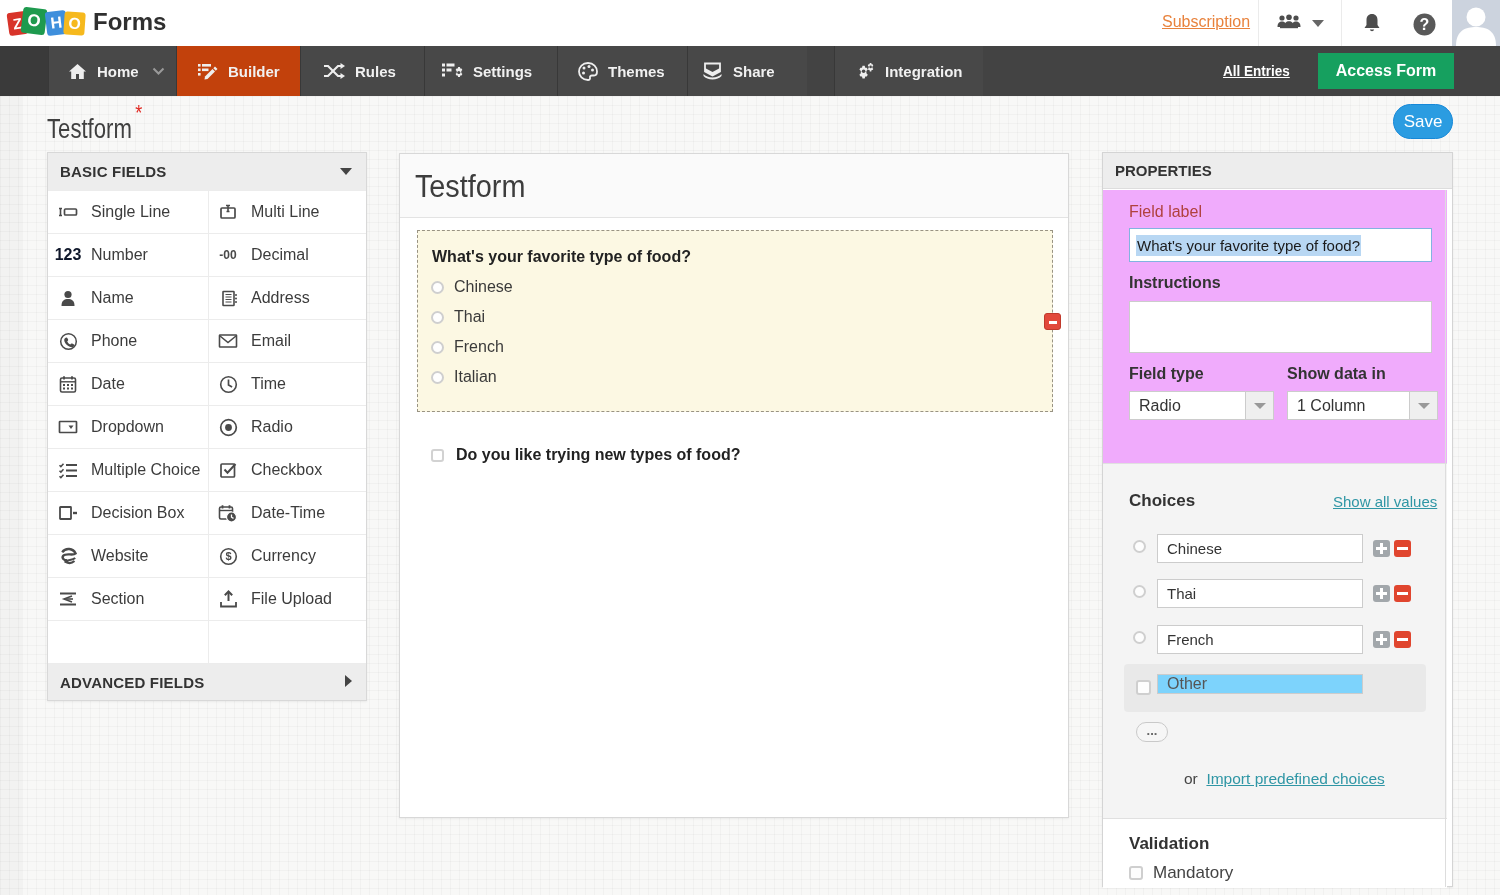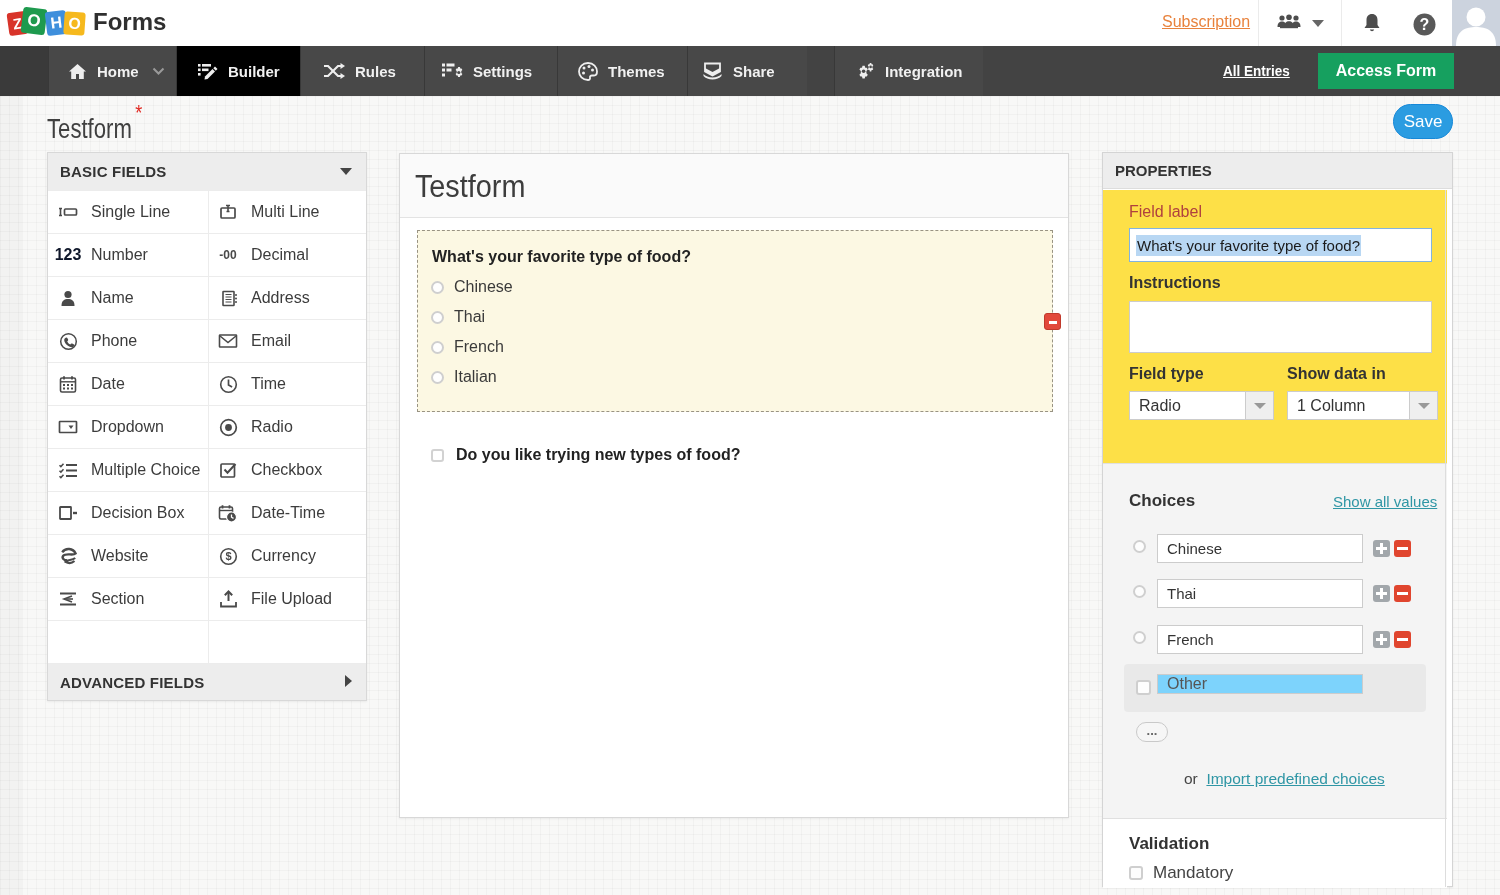--- a/index.html
+++ b/index.html
@@ -21,21 +21,21 @@
 #logoforms { position:absolute; left:93px; top:8px; font-size:24px; font-weight:bold; color:#2f2f2f; letter-spacing:0px; }
 #subscription { position:absolute; left:1162px; top:13px; font-size:16px; color:#e8823c; text-decoration:underline; }
 .hsep { position:absolute; top:0px; width:1px; height:46px; background:#ebebeb; }
 #avatar { position:absolute; left:1452px; top:0; width:48px; height:46px; background:#ccd3de; overflow:hidden; }
 
 
 #nav { position:absolute; left:0; top:46px; width:1500px; height:50px; background:#434343; }
 #nav .dkleft { position:absolute; left:0; top:0; width:48px; height:50px; background:#3a3a3a; }
 .tab { position:absolute; top:0; height:50px; background:#484848; border-left:1px solid #383838; color:#f1f1f1; font-size:15px; font-weight:bold; display:flex; align-items:center; }
 .tab .ic { display:inline-block; margin-right:10px; }
-#tab-builder { background:#000000; }
+#tab-builder { background:#c2410c; }
 #allentries { position:absolute; left:1223px; top:16px; color:#fff; font-size:15px; font-weight:bold; text-decoration:underline; transform:scaleX(0.9); transform-origin:left top; white-space:nowrap; }
 #accessform { position:absolute; left:1318px; top:7px; width:136px; height:36px; background:#16a05f; color:#fff; font-size:16px; font-weight:bold; display:flex; align-items:center; justify-content:center; }
 
 
 #content { position:absolute; left:0; top:96px; width:1500px; height:799px;
   background-color:#f8f8f7;
   background-image:
     linear-gradient(to right, rgba(0,0,0,0.026) 1px, transparent 1px),
     linear-gradient(to bottom, rgba(0,0,0,0.026) 1px, transparent 1px);
   background-size:9px 9px;
@@ -68,21 +68,21 @@
 #minusbtn { position:absolute; left:644px; top:159px; width:17px; height:17px; background:#e2493b; border:1px solid #c0392b; border-radius:3px; }
 #minusbtn:after { content:""; position:absolute; left:4px; top:7px; width:8px; height:3px; background:#fff; }
 #cbfield { position:absolute; left:31px; top:292px; display:flex; align-items:center; }
 #cbfield .cb { width:13px; height:13px; border:2px solid #d2d2d2; border-radius:3px; background:#fff; margin-right:12px; }
 #cbfield .t { font-size:16px; font-weight:bold; color:#222; }
 
 
 #rpanel { position:absolute; left:1102px; top:56px; width:351px; height:735px; background:#fff; border:1px solid #d4d4d4; box-shadow:0 1px 2px rgba(0,0,0,0.06); }
 #rphdr { height:36px; background:#ededed; border-bottom:1px solid #ddd; display:flex; align-items:center; padding:0 12px; font-size:15px; font-weight:bold; color:#333; }
 #rpscroll { position:absolute; right:6px; top:37px; width:1px; height:697px; background:#ddd; }
-.rpsec1 { position:absolute; left:0; top:37px; width:344px; height:273px; background:#fde047; }
+.rpsec1 { position:absolute; left:0; top:37px; width:344px; height:273px; background:#f0abfc; }
 #fldlabel { position:absolute; left:26px; top:13px; color:#b0413e; font-size:16px; }
 #fldinput { position:absolute; left:26px; top:38px; width:303px; height:34px; border:1px solid #82b3e0; background:#fff; display:flex; align-items:center; padding-left:6px; }
 #fldinput span { background:#b8d7f3; font-size:15px; color:#1b1b1b; padding:2px 1px; }
 #instrlabel { position:absolute; left:26px; top:84px; font-size:16px; font-weight:bold; color:#333; }
 #instrbox { position:absolute; left:26px; top:111px; width:303px; height:52px; border:1px solid #ccc; background:#fff; }
 #ftlabel { position:absolute; left:26px; top:175px; font-size:16px; font-weight:bold; color:#333; }
 #sdlabel { position:absolute; left:184px; top:175px; font-size:16px; font-weight:bold; color:#333; }
 .ddl { position:absolute; top:201px; height:29px; border:1px solid #ccc; background:#fff; font-size:16px; color:#333; display:flex; align-items:center; padding-left:9px; }
 .ddl .arr { position:absolute; right:0; top:0; width:28px; height:27px; background:#efefef; border-left:1px solid #ccc; }
 .ddl .arr:after { content:""; position:absolute; left:8px; top:11px; width:0; height:0; border-left:6px solid transparent; border-right:6px solid transparent; border-top:6px solid #999; }

